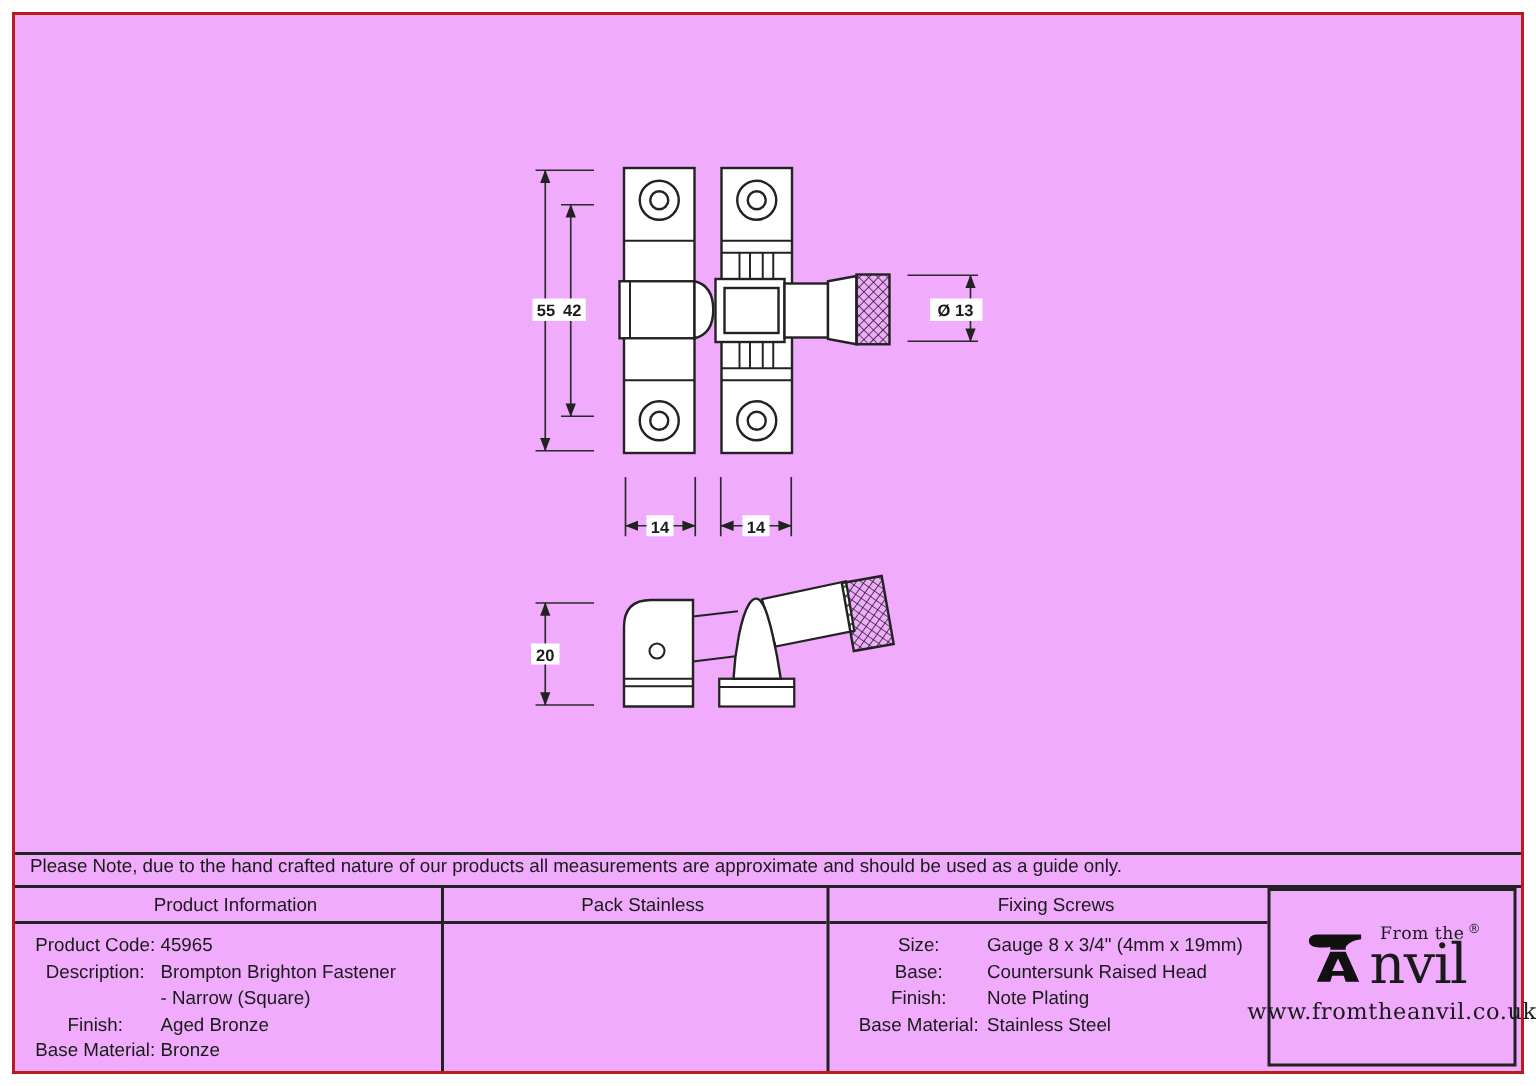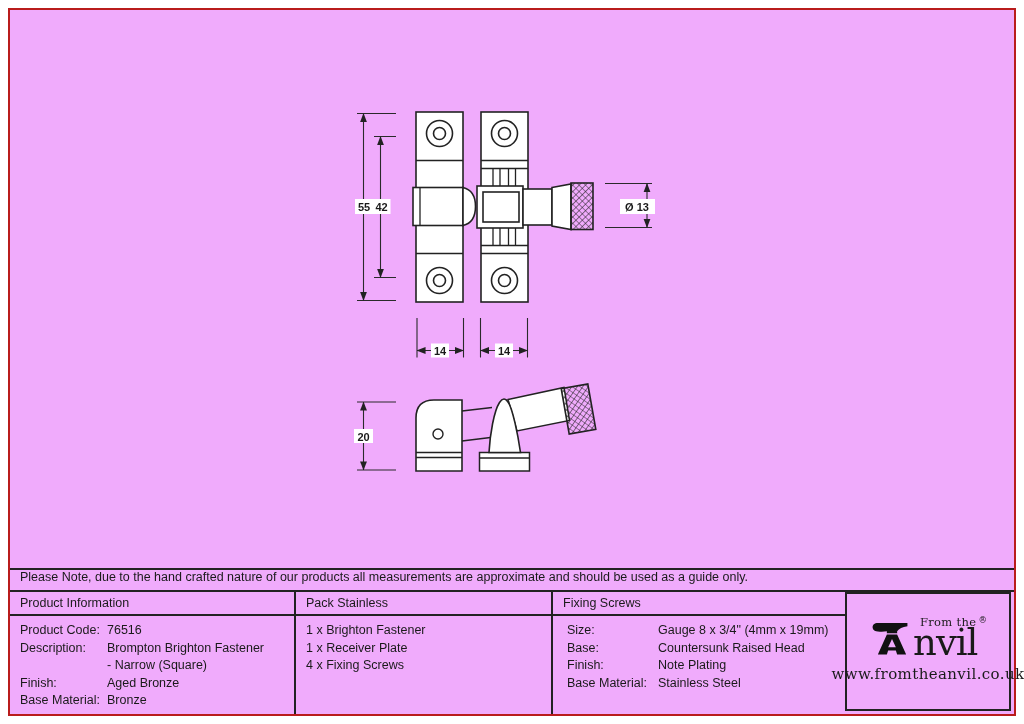--- a/index.html
+++ b/index.html
@@ -28,21 +28,21 @@
     padding: 0 10px;
     font-size: 12.5px;
   }
 
   .info-table {
     position: absolute; left: 0; top: 582px;
     width: 100%; height: 122px;
     display: flex;
     font-size: 12.5px;
   }
-  .col { height: 100%; }
+  .col { height: 100%; text-align: center; }
   .col-pi { width: 286px; border-right: 2px solid #222222; }
   .col-pc { width: 257px; border-right: 2px solid #222222; }
   .col-fs { width: 292px; }
   .col-logo { flex: 1; position: relative; }
   .col-header {
     height: 24px; line-height: 22px;
     border-bottom: 2px solid #222222;
     padding-left: 10px;
   }
   .col-body { padding: 6px 0 0 10px; }
@@ -189,21 +189,21 @@
     <span>Please Note, due to the hand crafted nature of our products all measurements are approximate and should be used as a guide only.</span>
   </div>
 
   <div class="info-table">
 
     <section class="col col-pi">
       <div class="col-header">Product Information</div>
       <div class="col-body">
         <div class="kv-row">
           <span class="kv-label">Product Code:</span>
-          <span class="kv-value">76516</span>
+          <span class="kv-value">45965</span>
         </div>
         <div class="kv-row">
           <span class="kv-label">Description:</span>
           <span class="kv-value">Brompton Brighton Fastener</span>
         </div>
         <div class="kv-row">
           <span class="kv-label"></span>
           <span class="kv-value">- Narrow (Square)</span>
         </div>
         <div class="kv-row">
@@ -212,25 +212,20 @@
         </div>
         <div class="kv-row">
           <span class="kv-label">Base Material:</span>
           <span class="kv-value">Bronze</span>
         </div>
       </div>
     </section>
 
     <section class="col col-pc">
       <div class="col-header">Pack Stainless</div>
-      <div class="col-body">
-        <div class="pc-item">1 x Brighton Fastener</div>
-        <div class="pc-item">1 x Receiver Plate</div>
-        <div class="pc-item">4 x Fixing Screws</div>
-      </div>
     </section>
 
     <section class="col col-fs">
       <div class="col-header">Fixing Screws</div>
       <div class="col-body">
         <div class="kv-row">
           <span class="kv-label">Size:</span>
           <span class="kv-value">Gauge 8 x 3/4" (4mm x 19mm)</span>
         </div>
         <div class="kv-row">

